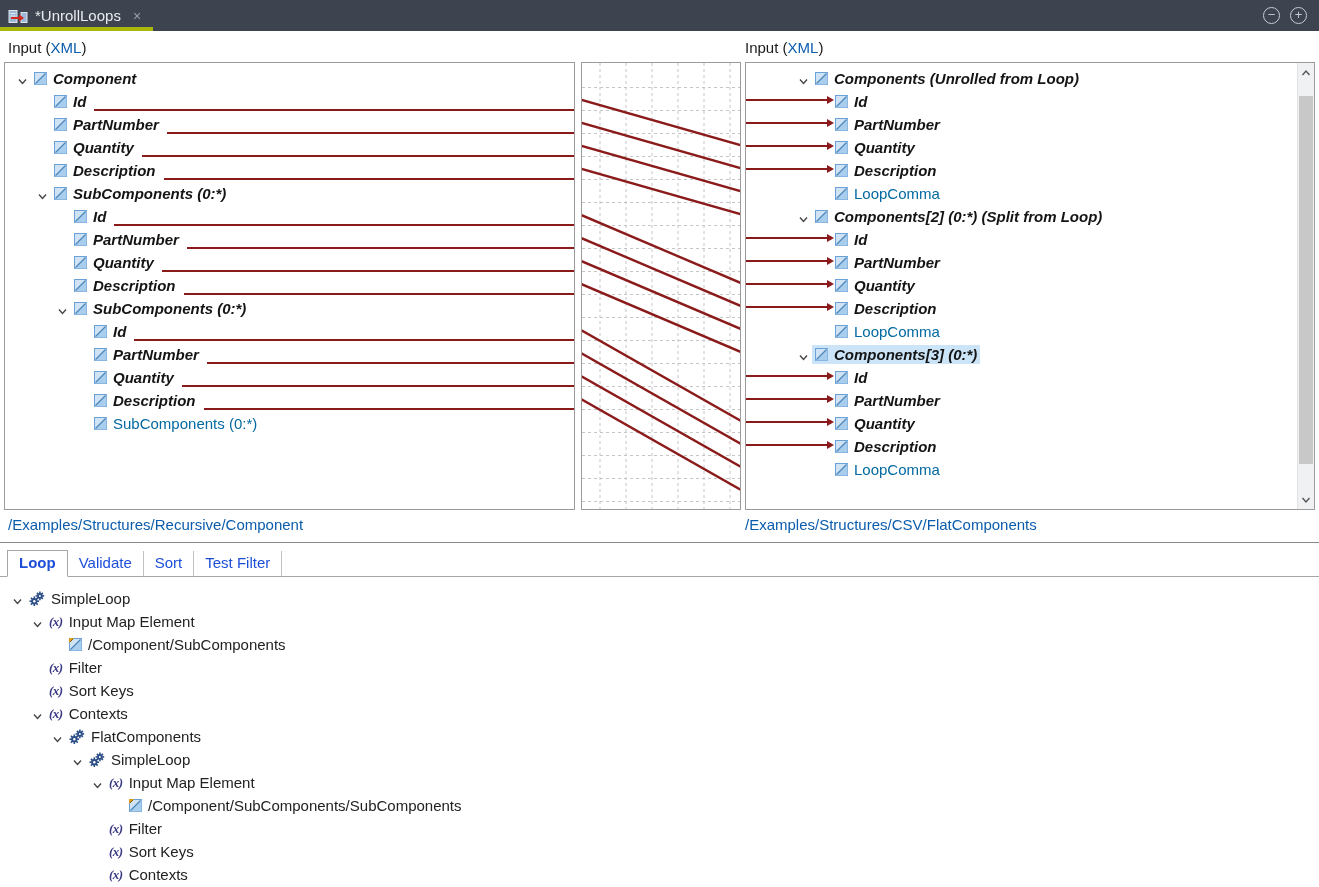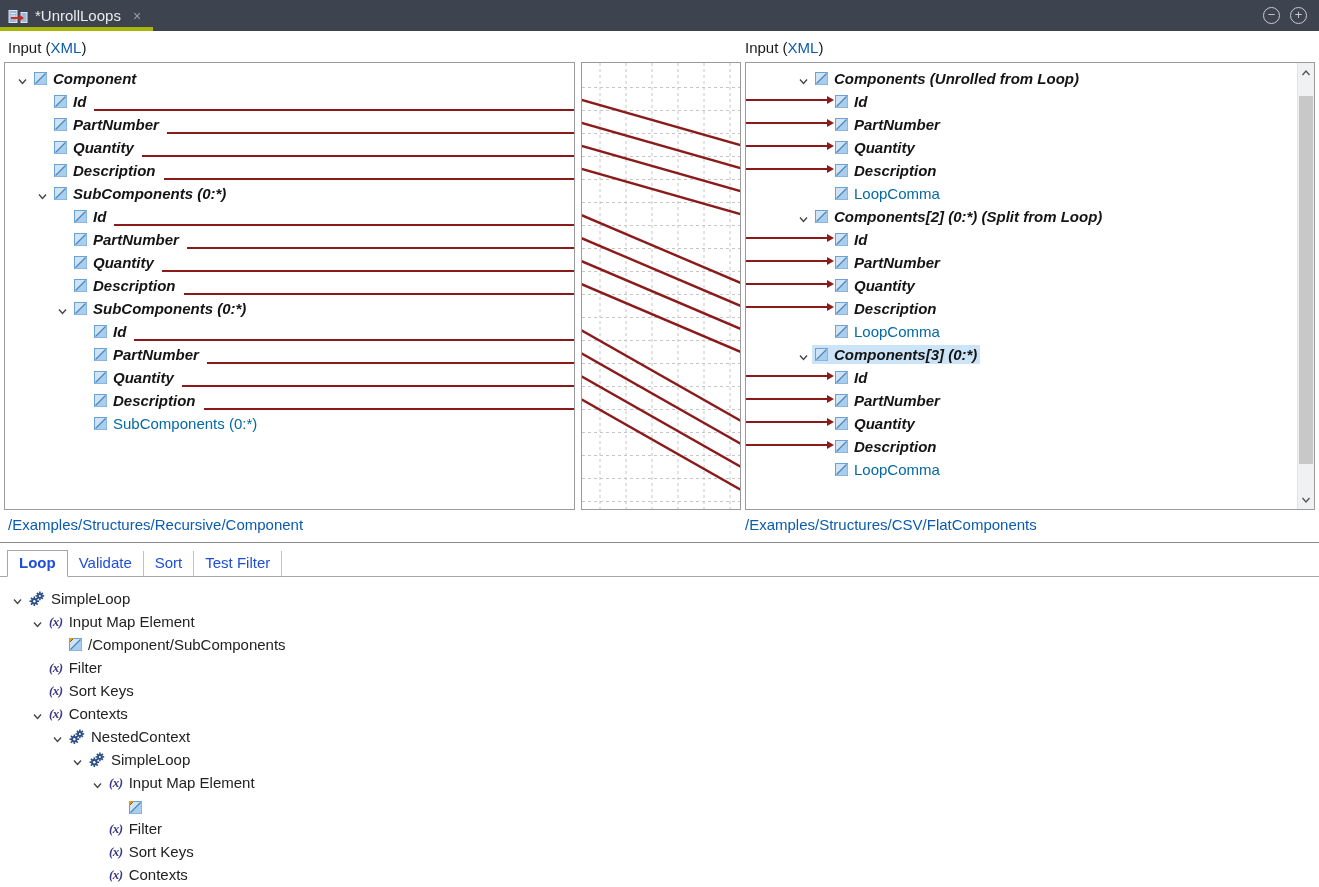--- a/index.html
+++ b/index.html
@@ -853,21 +853,21 @@
               <line x1="10.9" y1="4.9" x2="10.9" y2="9.2" stroke="#2c4e87" stroke-width="1.6"></line>
               <line x1="10.9" y1="4.9" x2="7.9" y2="7.9" stroke="#2c4e87" stroke-width="1.6"></line>
               <line x1="10.9" y1="4.9" x2="6.6" y2="4.9" stroke="#2c4e87" stroke-width="1.6"></line>
               <line x1="10.9" y1="4.9" x2="7.9" y2="1.9" stroke="#2c4e87" stroke-width="1.6"></line>
               <line x1="10.9" y1="4.9" x2="10.9" y2="0.6" stroke="#2c4e87" stroke-width="1.6"></line>
               <line x1="10.9" y1="4.9" x2="13.9" y2="1.9" stroke="#2c4e87" stroke-width="1.6"></line>
               <circle cx="10.9" cy="4.9" r="2.6" fill="#2c4e87"></circle>
               <circle cx="10.9" cy="4.9" r="1.0" fill="#fff"></circle>
             </svg>
           </span>
-          <span class="lbl plain">NestedContext</span>
+          <span class="lbl plain">FlatComponents</span>
         </span>
       </div>
       <div class="trow">
         <span class="indent" style="width: 60px;"></span>
         <span class="chev">
           <svg width="13" height="13" viewBox="0 0 13 13">
             <polyline points="3,4.5 6.5,8.5 10,4.5" fill="none" stroke="#464646" stroke-width="1.4"></polyline>
           </svg>
         </span>
         <span class="nwrap">
@@ -916,20 +916,21 @@
         <span class="nwrap">
           <span class="tico">
             <svg width="13" height="13" viewBox="0 0 13 13">
      <rect x="0.5" y="0.5" width="12" height="12" fill="#cfe3f5" stroke="#6aa1d8"></rect>
      <polygon points="12.5,0.5 12.5,12.5 0.5,12.5" fill="#a9cdec"></polygon>
      <line x1="1.5" y1="11.5" x2="11.5" y2="1.5" stroke="#4e86ba" stroke-width="1.2"></line>
      <polygon points="0,5 0,0 5,0" fill="#d99c1e"></polygon>
               <line x1="1" y1="4" x2="4" y2="1" stroke="#8a5c06" stroke-width="1"></line>
    </svg>
           </span>
+          <span class="lbl plain">/Component/SubComponents/SubComponents</span>
         </span>
       </div>
       <div class="trow">
         <span class="indent" style="width: 80px;"></span>
         <span class="chev"></span>
         <span class="nwrap">
           <span class="fx">(x)</span>
           <span class="lbl plain">Filter</span>
         </span>
       </div>

